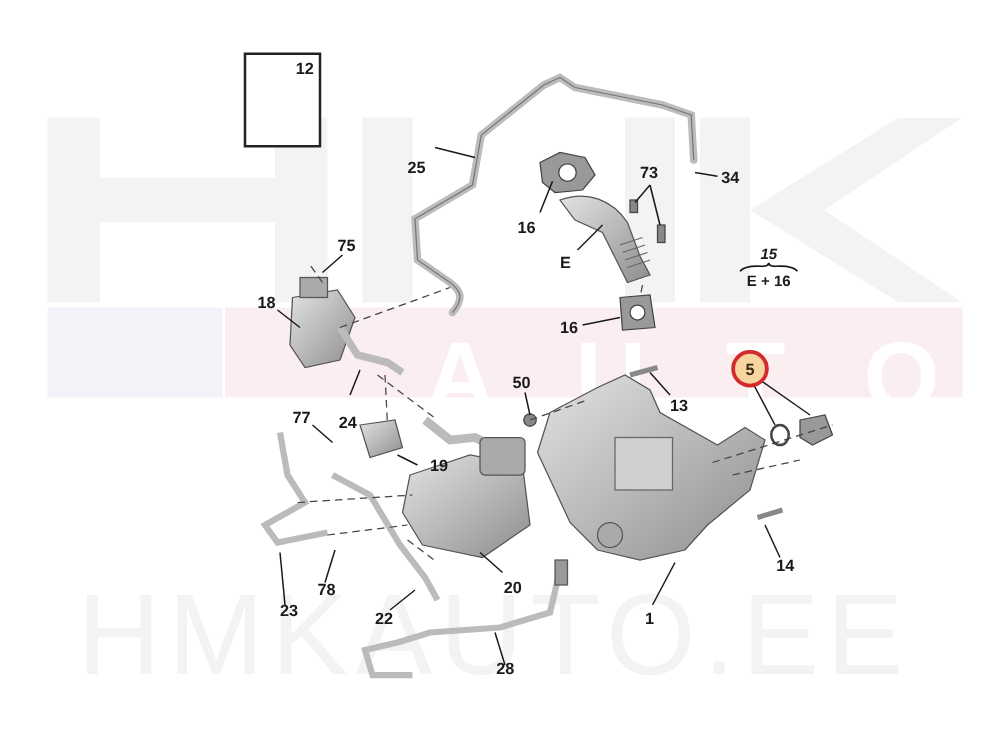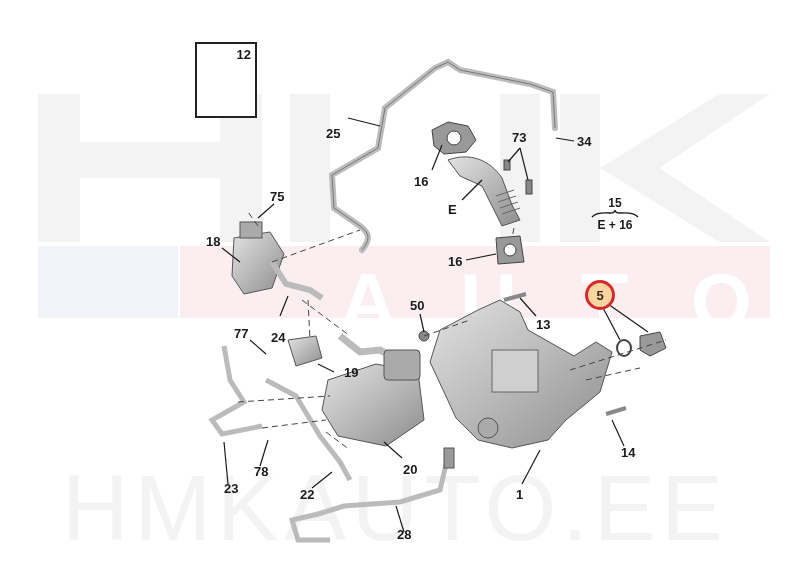--- a/index.html
+++ b/index.html
@@ -167,18 +167,18 @@
 <span class="callout" style="left:254px;top:465px;">78</span>
 <span class="callout" style="left:403px;top:463px;">20</span>
 <span class="callout" style="left:224px;top:482px;">23</span>
 <span class="callout" style="left:300px;top:488px;">22</span>
 <span class="callout" style="left:516px;top:488px;">1</span>
 <span class="callout" style="left:397px;top:528px;">28</span>
 
 <div class="hl" style="left:585px;top:280px;">5</div>
 
 <div class="formula">
-  <span style="display:block;">15</span>
+  <span style="display:block;font-style:italic;">15</span>
   <svg class="brace" width="50" height="8" viewBox="0 0 50 8">
       <path d="M2,7 Q6,2 20,3 Q25,3 25,0 Q25,3 30,3 Q44,2 48,7" fill="none" stroke="#1a1a1a" stroke-width="1.4"></path>
     </svg>
   <span style="display:block;">E + 16</span>
 </div>
 
 </body></html>

